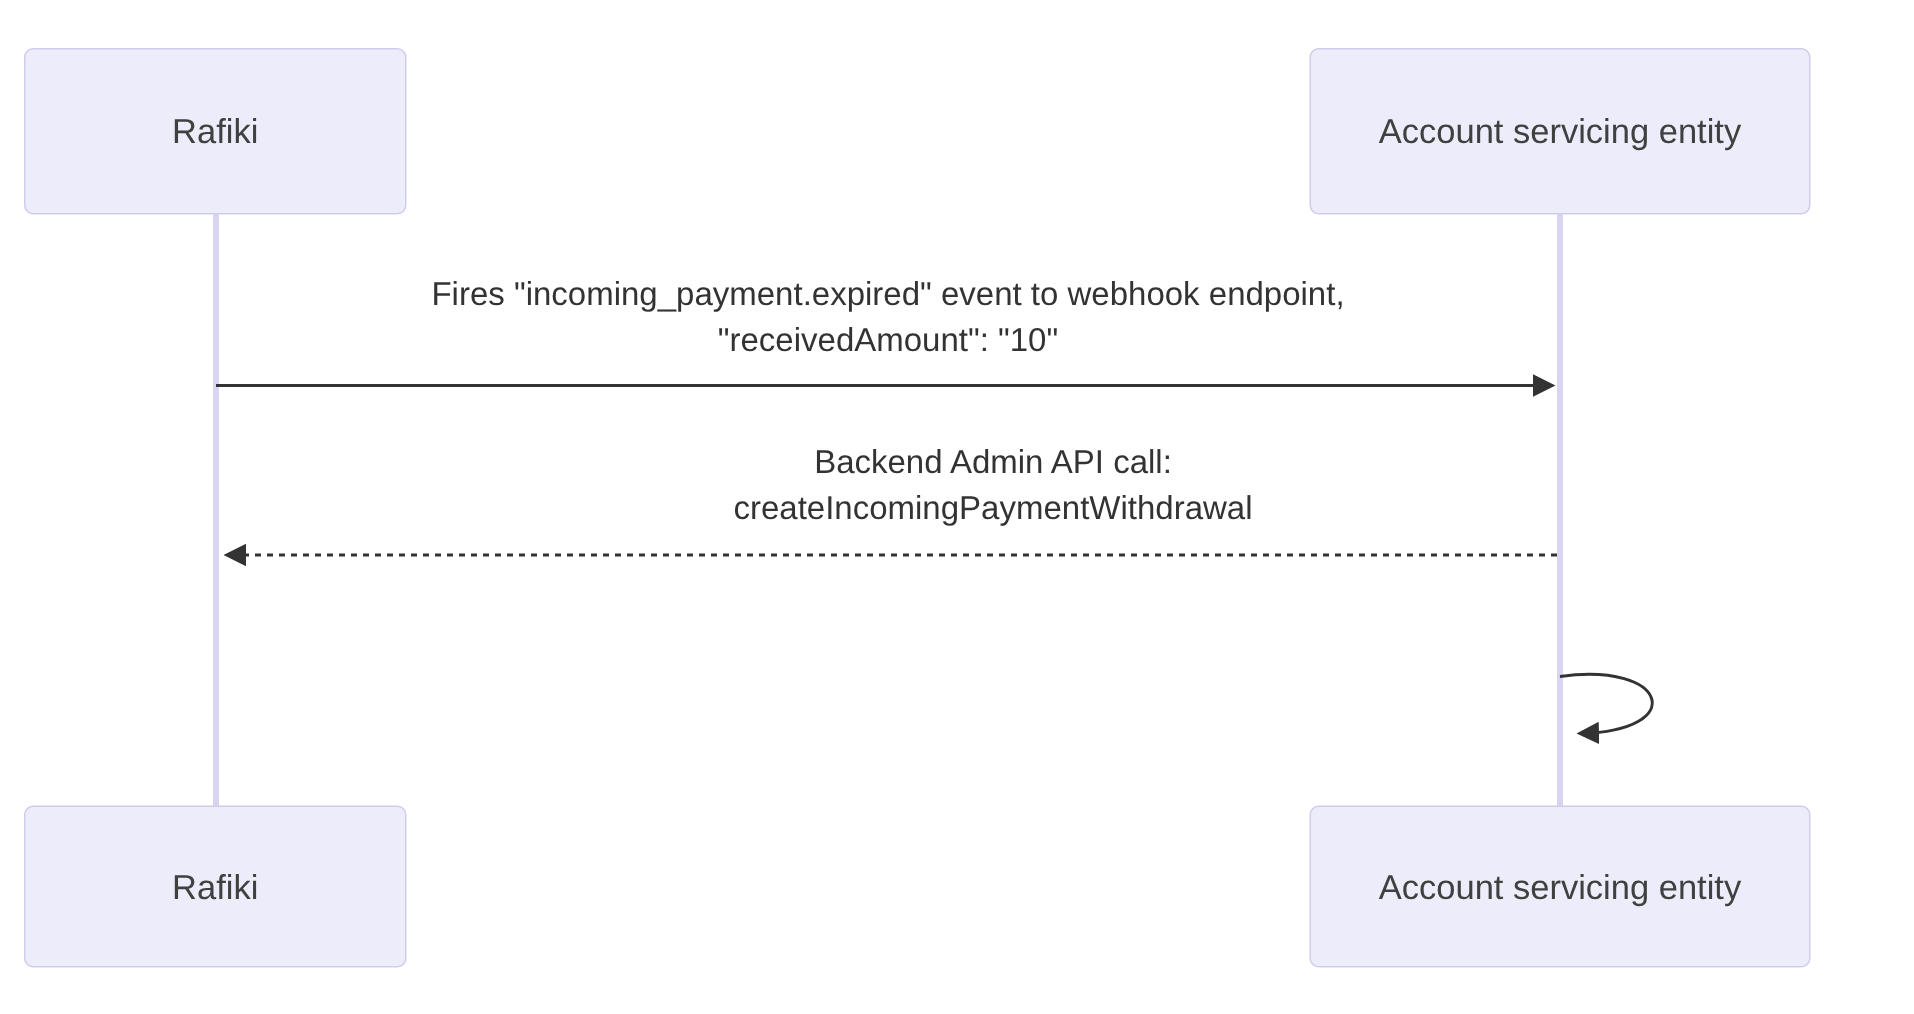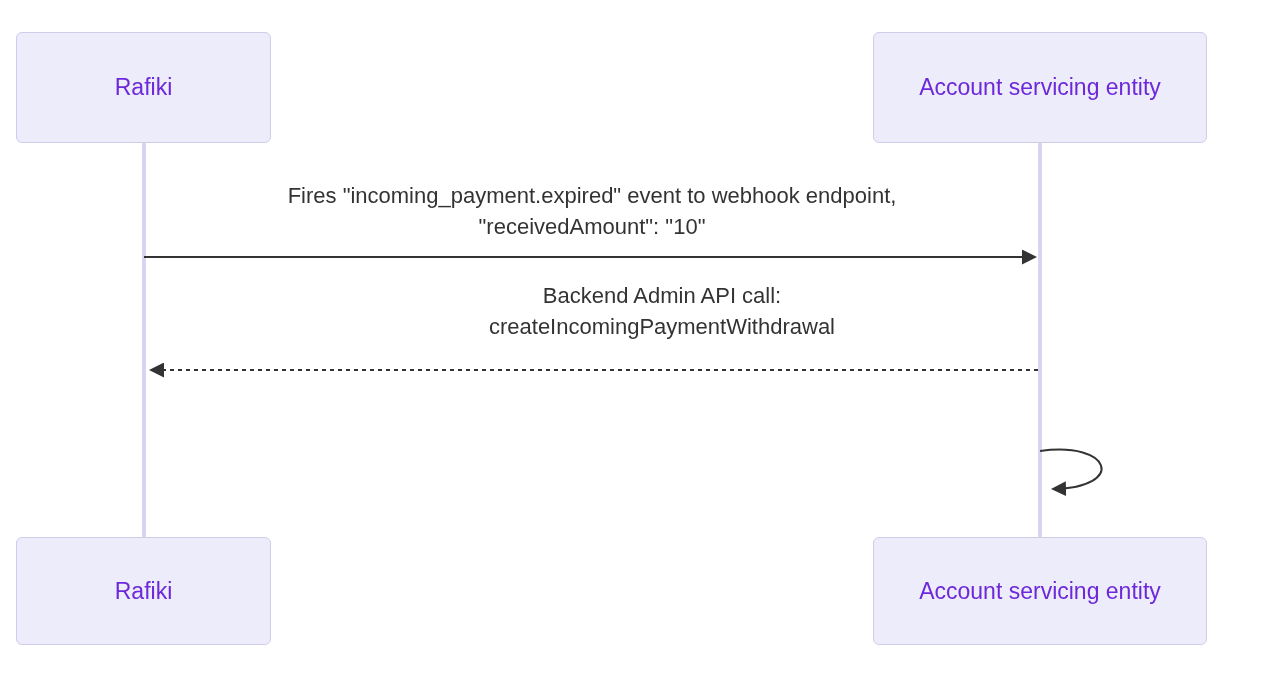--- a/index.html
+++ b/index.html
@@ -21,21 +21,21 @@
     border: 1.5px solid #D2CCEC;
     border-radius: 6px;
     display: flex;
     align-items: center;
     justify-content: center;
     box-sizing: border-box;
     z-index: 3;
   }
   .actor-label {
     font-size: 23px;
-    color: #6d28d9;
+    color: #404040;
     text-align: left;
     white-space: nowrap;
   }
   .lifeline {
     position: absolute;
     width: 4px;
     background: #D9D4F2;
     z-index: 1;
   }
   .msg-text {
@@ -73,21 +73,21 @@
 
   <div class="actor-box" style="left:16px; top:537px; width:255px; height:108px;">
     <span class="actor-label">Rafiki</span>
   </div>
   <div class="actor-box" style="left:873px; top:537px; width:334px; height:108px;">
     <span class="actor-label">Account servicing entity</span>
   </div>
 
   <div class="msg-text" style="left:142px; top:180px; width:900px;">Fires "incoming_payment.expired" event to webhook endpoint,
 "receivedAmount": "10"</div>
-  <div class="msg-text" style="left:142px; top:280px; width:1040px;">Backend Admin API call:
+  <div class="msg-text" style="left:142px; top:292px; width:1040px;">Backend Admin API call:
 createIncomingPaymentWithdrawal</div>
 
   <svg class="arrows-layer" viewBox="0 0 1276 676">
     <defs>
       <marker id="arrowhead" viewBox="0 0 10 10" refX="8" refY="5" markerWidth="7.5" markerHeight="7.5" orient="auto-start-reverse">
         <path d="M0,0 L10,5 L0,10 Z" fill="#333333"></path>
       </marker>
     </defs>
     <line x1="144" y1="257" x2="1034" y2="257" stroke="#333333" stroke-width="2" marker-end="url(#arrowhead)"></line>
     <line x1="1038" y1="370" x2="152" y2="370" stroke="#333333" stroke-width="2" stroke-dasharray="4,4" marker-end="url(#arrowhead)"></line>

